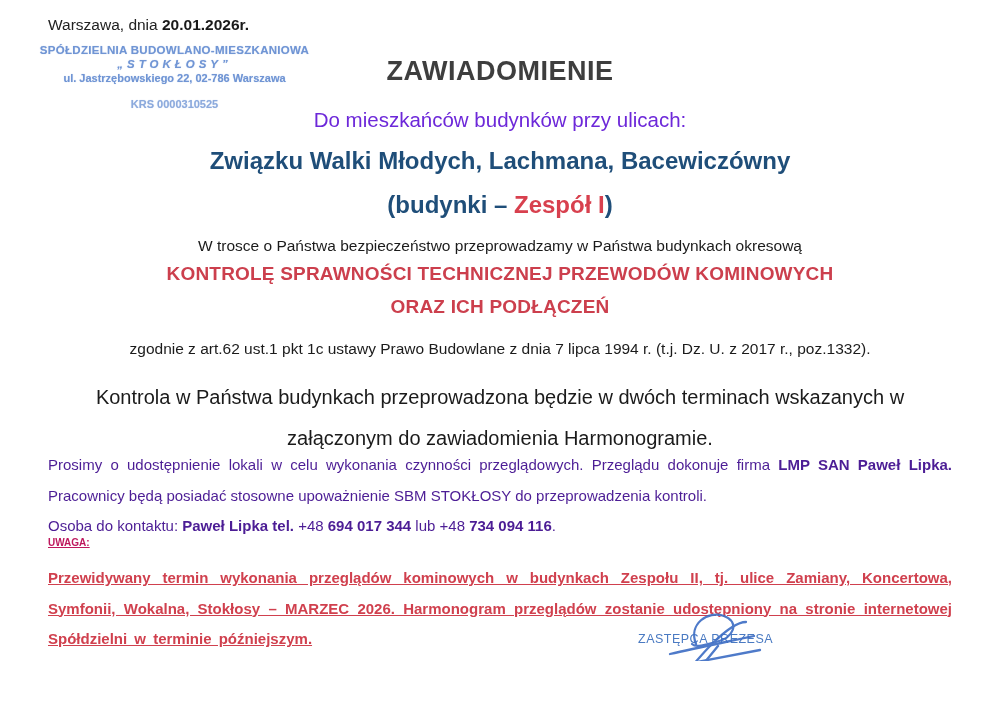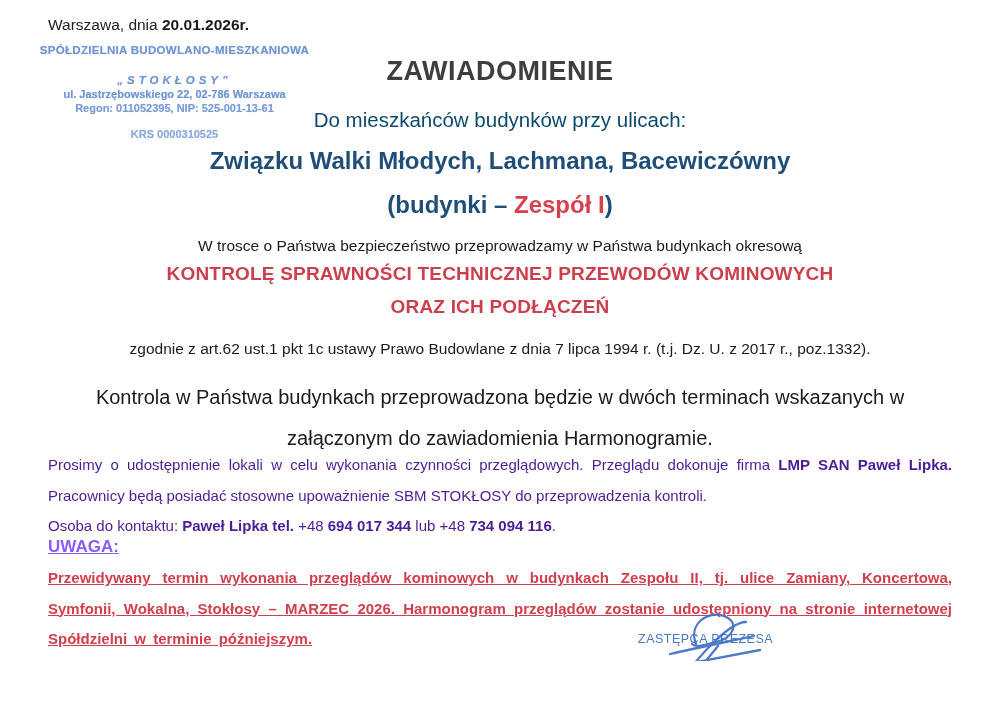--- a/index.html
+++ b/index.html
@@ -12,47 +12,47 @@
 
   .date-line{top:16px;left:48px;font-size:15.5px;color:#222;}
   .date-line b{font-weight:700;color:#1a1a1a;}
 
   .stamp{
     top:44px;left:22px;width:305px;text-align:center;
     color:#5d87cf;filter:blur(0.4px);opacity:0.88;font-weight:700;
     text-shadow:0 0 1px rgba(93,135,207,.55);
   }
   .stamp .s1{font-size:11.5px;letter-spacing:.3px;}
-  .stamp .s2{font-size:11.5px;font-style:italic;letter-spacing:4px;margin-top:18px;}
+  .stamp .s2{font-size:11.5px;font-style:italic;letter-spacing:4px;margin-top:2px;}
   .stamp .s3{font-size:11px;margin-top:2px;}
   .stamp .s4{font-size:11px;margin-top:2px;opacity:.92;}
   .stamp .s5{font-size:11px;margin-top:14px;opacity:.8;}
 
   .title{top:56px;font-size:27px;font-weight:700;color:#3e3e3e;letter-spacing:.5px;}
-  .addressee{top:108px;font-size:20.5px;color:#0c4a6e;}
+  .addressee{top:108px;font-size:20.5px;color:#6d28d9;}
   .streets{top:147px;font-size:24px;font-weight:700;color:#1f4e79;}
   .buildings{top:191px;font-size:24px;font-weight:700;color:#1f4e79;}
   .buildings .hl{color:#d8404e;}
   .intro{top:237px;font-size:15.5px;color:#1b1b1b;}
   .subject1{top:263px;font-size:19px;font-weight:700;color:#cc3f4d;letter-spacing:.2px;}
   .subject2{top:296px;font-size:19px;font-weight:700;color:#cc3f4d;letter-spacing:.2px;}
   .legal{top:340px;font-size:15.5px;color:#1b1b1b;}
 
   .schedule{top:377px;left:60px;width:880px;text-align:center;font-size:20px;
     line-height:41px;color:#1b1b1b;}
 
   .para{left:48px;width:904px;font-size:15px;line-height:30.5px;color:#4c1d95;}
   .request{top:450px;}
   .request .jline{text-align:justify;text-align-last:justify;}
   .request b{font-weight:700;}
   .contact{top:511px;font-size:15px;}
   .contact b{font-weight:700;}
 
-  .warning-label{top:537px;left:48px;font-size:17px;font-weight:700;
-    text-decoration:underline;color:#8b5cf6;}
+  .warning-label{top:537px;left:48px;font-size:10px;font-weight:700;
+    text-decoration:underline;color:#be185d;}
   .warning-text{top:563px;text-align:justify;font-weight:700;color:#d0404e;
     word-spacing:3px;text-decoration:underline;}
 
   .sig-block{left:598px;top:620px;width:240px;height:95px;}
   .sig-role{position:absolute;left:40px;top:12px;font-size:12.5px;color:#4a7ac2;letter-spacing:.5px;}
   .sig-name{position:absolute;left:28px;top:44px;font-size:12.5px;color:#4a7ac2;}
   .sig-svg{position:absolute;left:10px;top:-18px;width:200px;height:130px;}
 
   .scan-line{top:696px;left:0;width:820px;height:2px;
     background:linear-gradient(to right, rgba(70,70,70,.85) 0%, rgba(90,90,90,.7) 45%, rgba(140,140,140,.35) 70%, rgba(200,200,200,0) 100%);}
@@ -61,21 +61,20 @@
 <body>
 
 <div class="page">
 
   <div class="abs date-line"><span>Warszawa, dnia </span><b>20.01.2026r.</b></div>
 
   <div class="abs stamp">
     <div class="s1">SPÓŁDZIELNIA BUDOWLANO-MIESZKANIOWA</div>
     <div class="s2">„STOKŁOSY”</div>
     <div class="s3">ul. Jastrzębowskiego 22, 02-786 Warszawa</div>
-    <div class="s4">Regon: 011052395, NIP: 525-001-13-61</div>
     <div class="s5">KRS 0000310525</div>
   </div>
 
   <div class="abs center title">ZAWIADOMIENIE</div>
 
   <div class="abs center addressee">Do mieszkańców budynków przy ulicach:</div>
 
   <div class="abs center streets">Związku Walki Młodych, Lachmana, Bacewiczówny</div>
 
   <div class="abs center buildings"><span>(budynki – </span><span class="hl">Zespół I</span><span>)</span></div>

